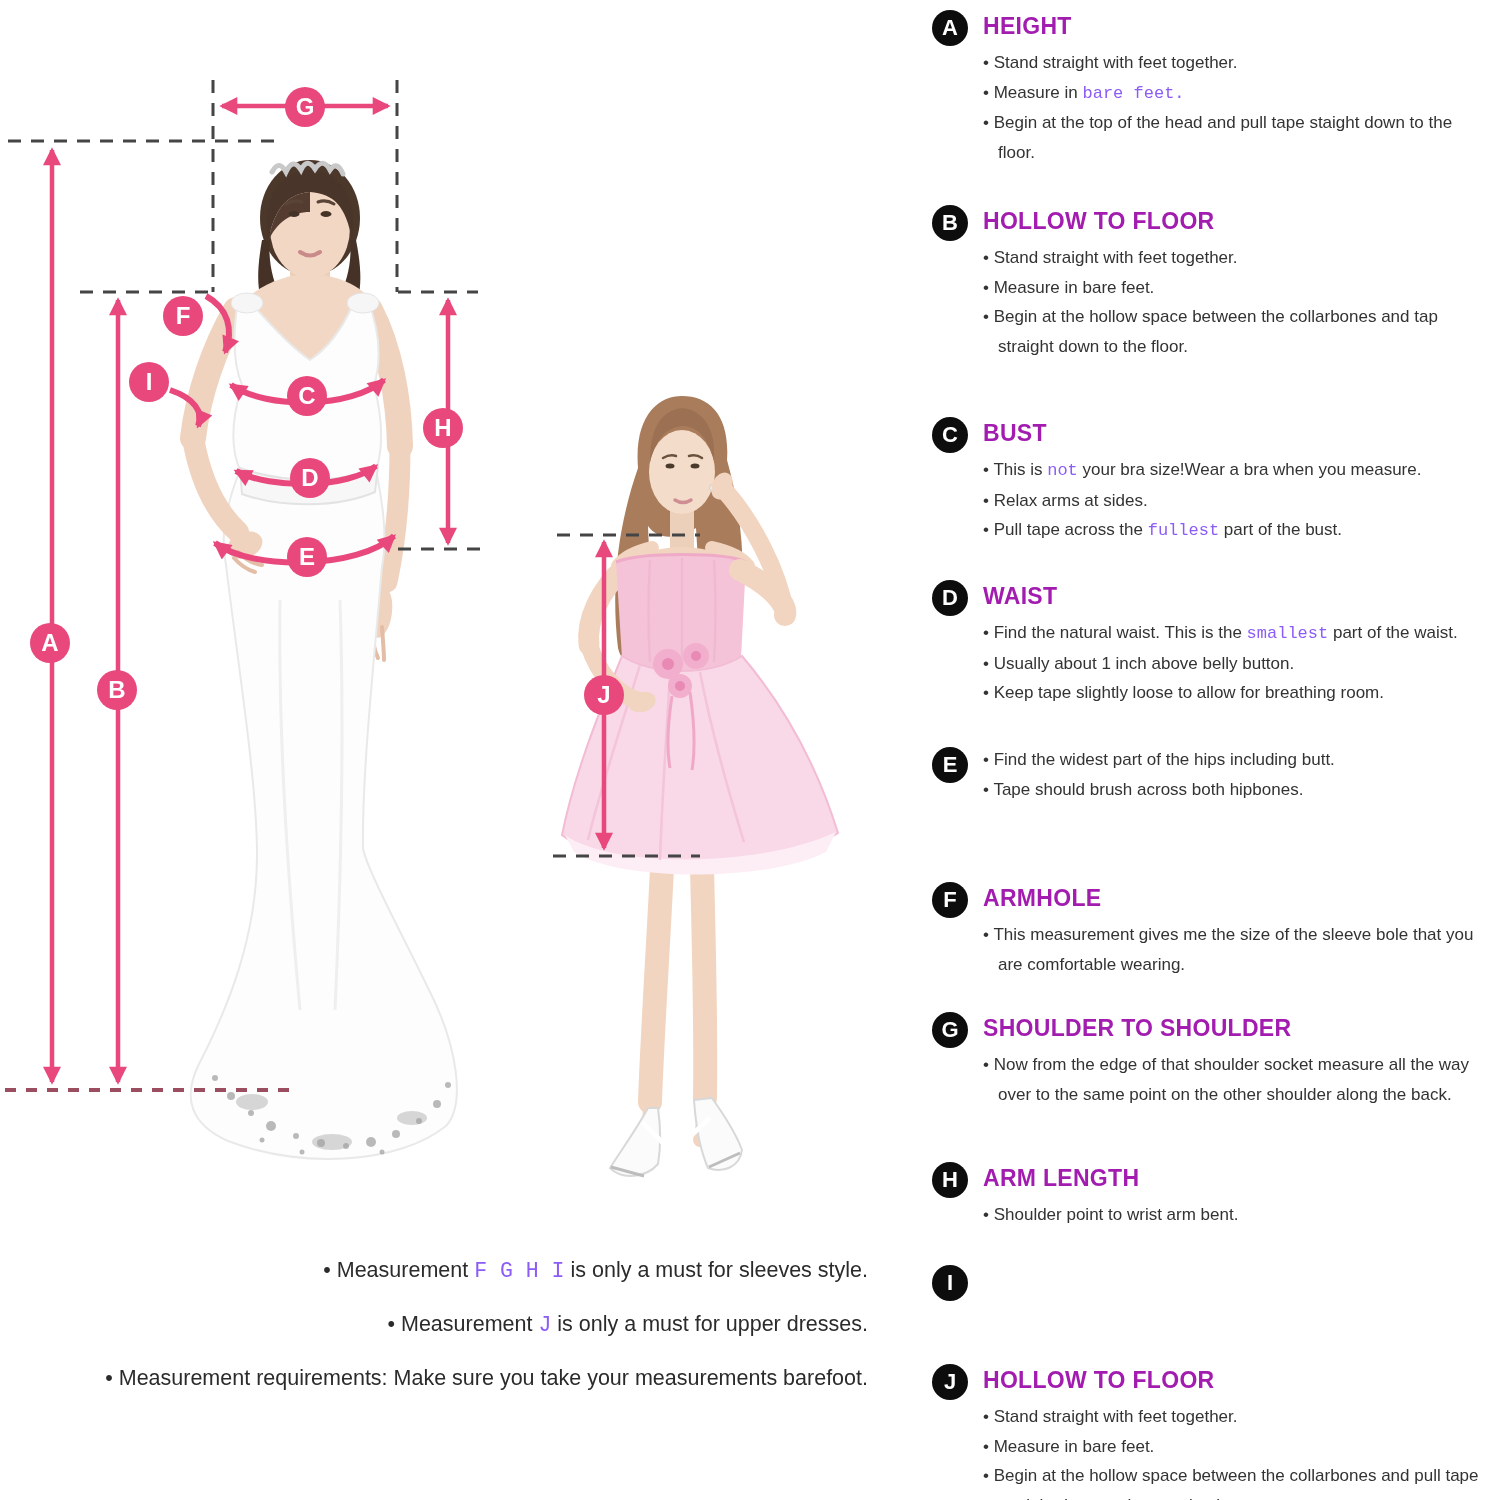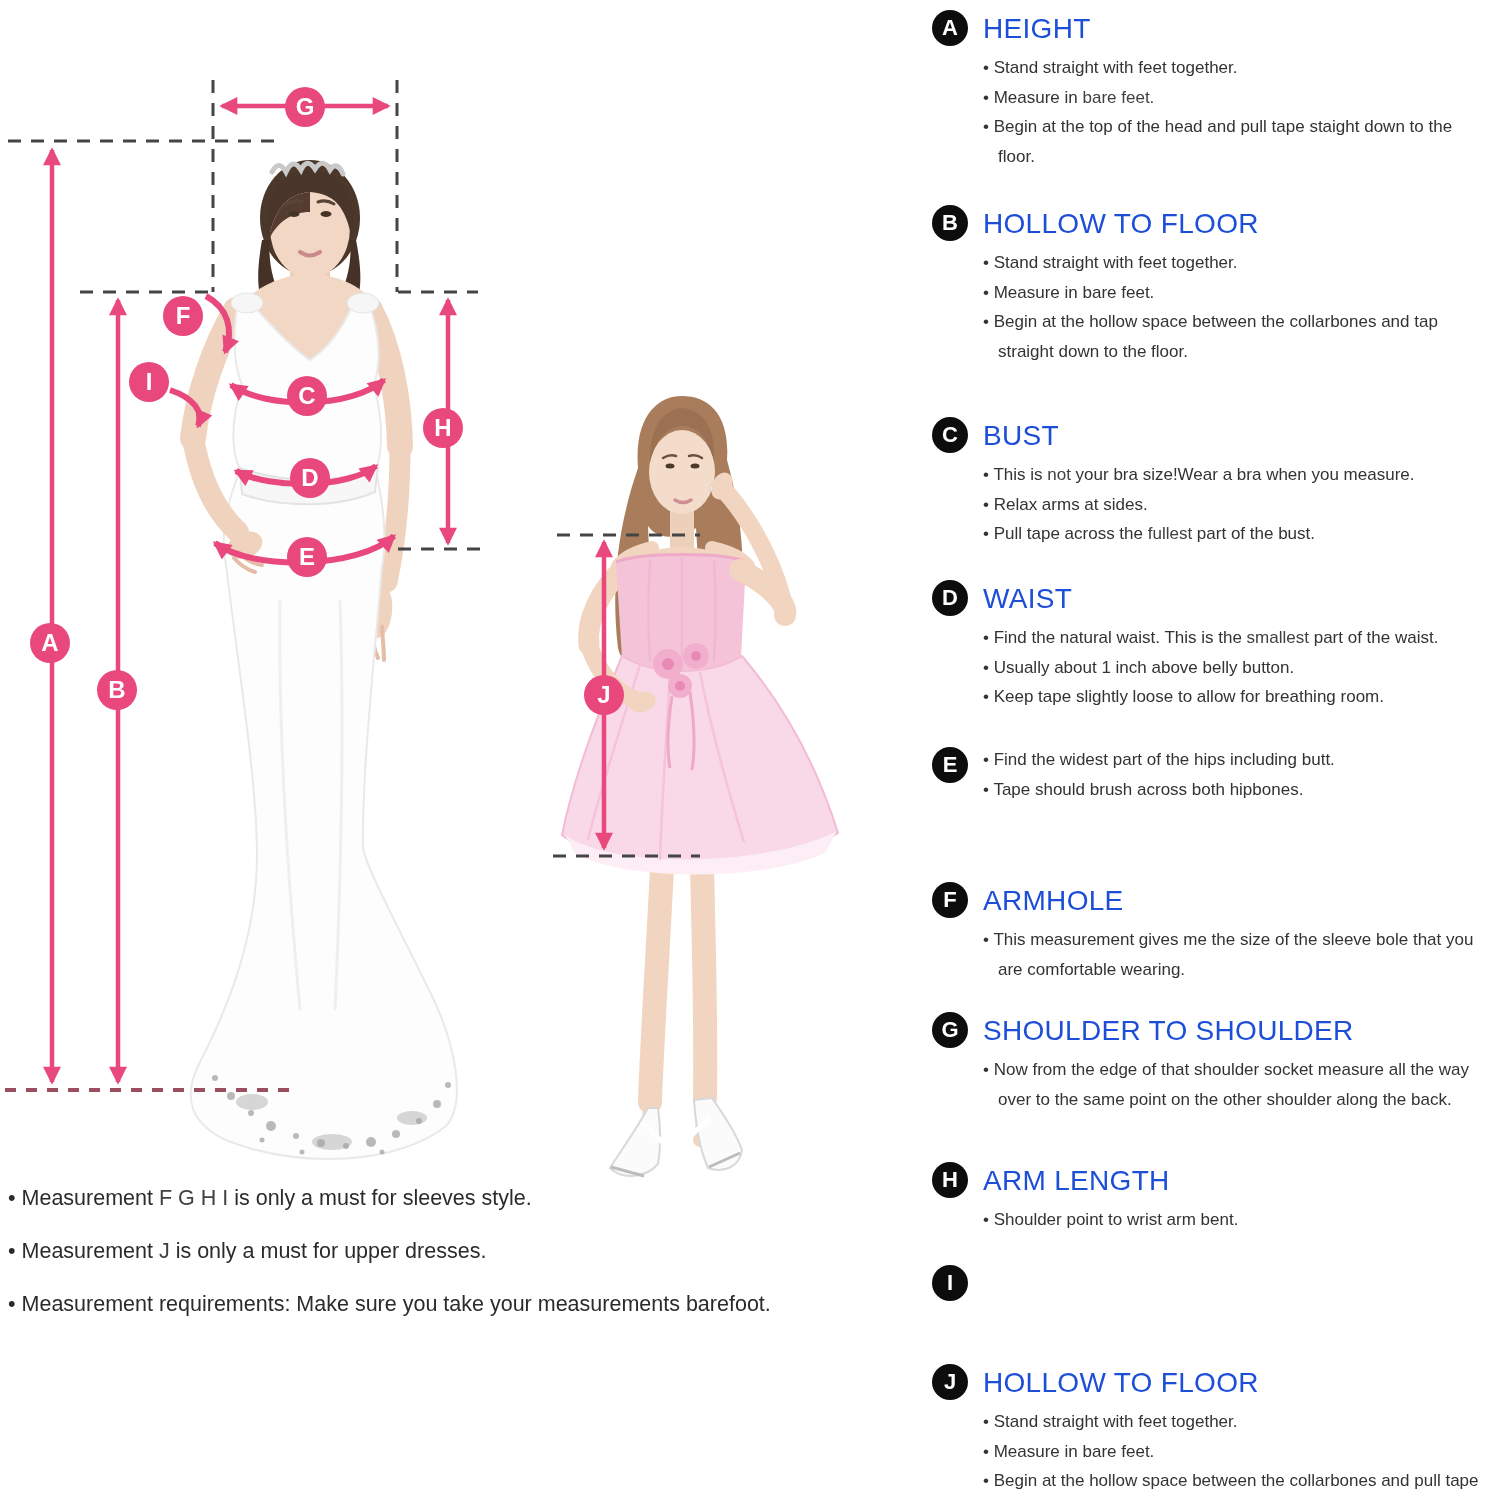--- a/index.html
+++ b/index.html
@@ -21,25 +21,25 @@
   }
   
   #right-col{position:absolute;left:932px;top:0;width:566px;height:1500px;}
   .section{position:absolute;left:0;display:flex;gap:15px;width:566px;}
   .badge{
     flex:0 0 36px;width:36px;height:36px;border-radius:50%;
     background:#0d0d0d;color:#ffffff;font-weight:bold;font-size:22px;
     display:flex;align-items:center;justify-content:center;margin-top:2px;
   }
   .sec-body{width:508px;}
-  .sec-title{font-size:28px;font-weight:normal;color:#1d4ed8;padding-top:5px;margin-bottom:8px;letter-spacing:.3px;}
+  .sec-title{font-size:23px;font-weight:bold;color:#a21caf;padding-top:5px;margin-bottom:8px;letter-spacing:.3px;}
   .bullet{font-size:17px;color:#333333;line-height:29.5px;padding-left:15px;text-indent:-15px;}
-  .hl{color:#404040;}
+  .hl{color:#8b5cf6;font-family:Liberation Mono, monospace;}
   
-  #notes{position:absolute;left:8px;top:1184px;width:860px;}
+  #notes{position:absolute;left:8px;top:1256px;width:860px;text-align:right;}
   .note{font-size:21.5px;color:#2b2b2b;line-height:28px;margin-bottom:25px;}
   .note.cont{padding-left:27px;}
 </style>
 </head>
 <body>
 
 <div class="canvas">
 
   <svg width="1500" height="1500" viewBox="0 0 1500 1500">
     <defs>

